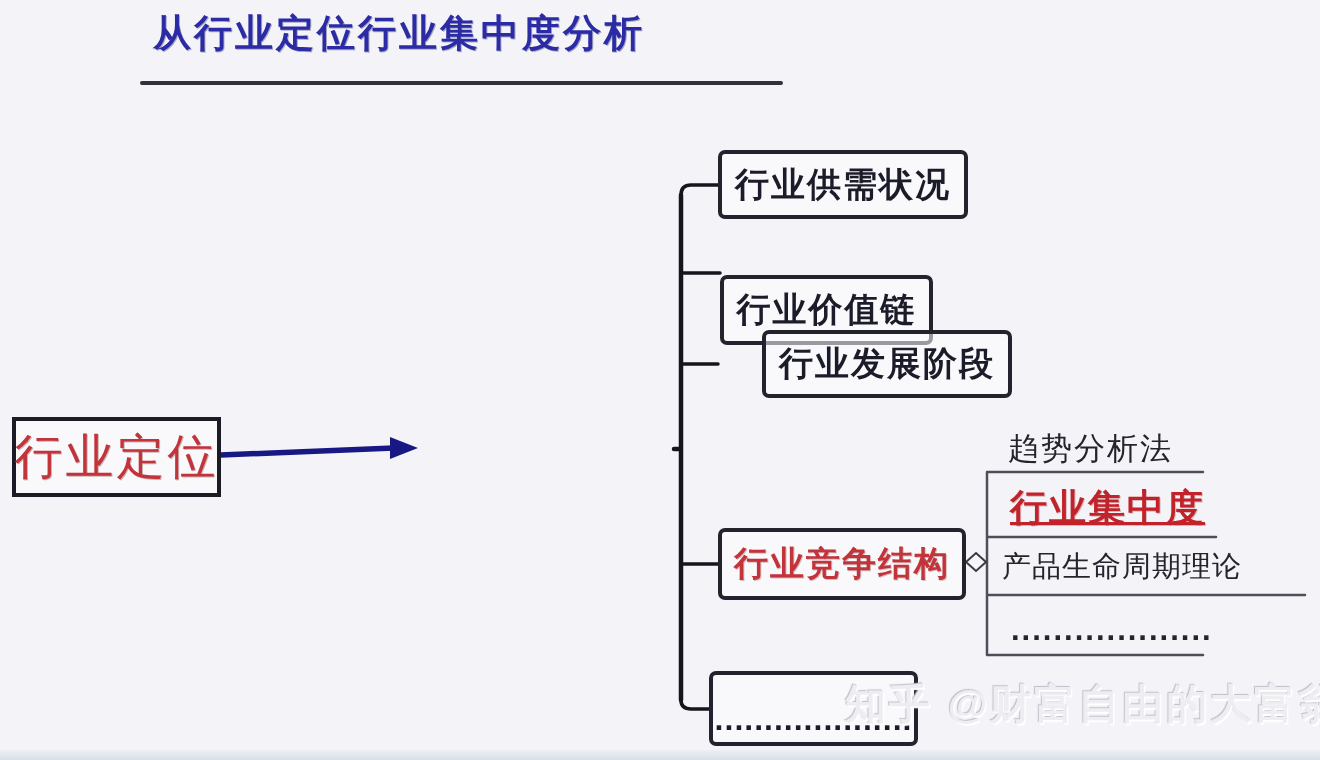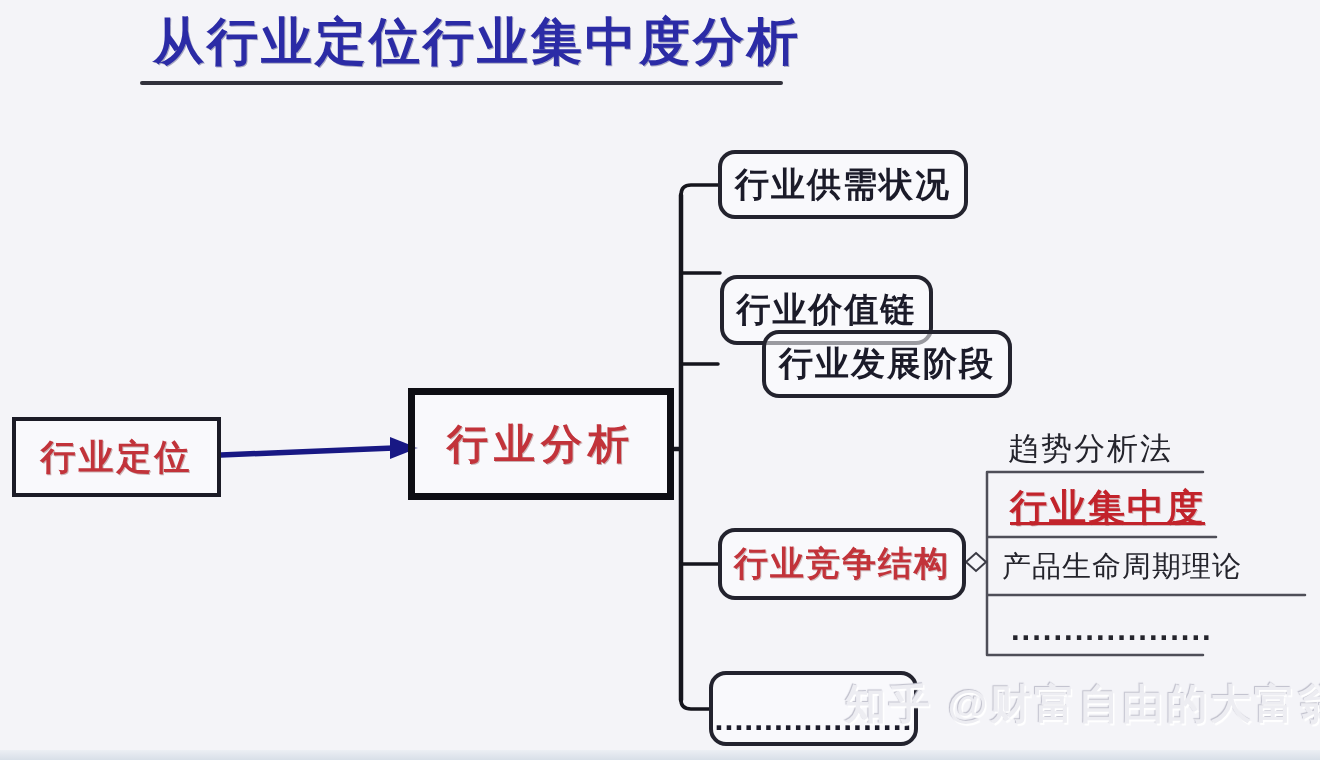--- a/index.html
+++ b/index.html
@@ -11,21 +11,21 @@
     height: 760px;
     background: var(--bg, #f4f4f8);
     overflow: hidden;
   }
 
   
   .page-title {
     position: absolute;
     left: 153px;
     top: 8px;
-    font-size: 51px;
+    font-size: 38px;
     font-weight: bold;
     letter-spacing: 3px;
     color: var(--title_blue, #2b2ba6);
     text-shadow: 1px 1px 0 rgba(20,20,90,0.35);
     white-space: nowrap;
   }
   .title-underline {
     position: absolute;
     left: 140px;
     top: 81px;
@@ -41,34 +41,34 @@
     box-sizing: border-box;
     display: flex;
     align-items: center;
     justify-content: center;
     background: rgba(253,253,255,0.55);
     white-space: nowrap;
   }
   .root-node {
     left: 12px; top: 417px; width: 209px; height: 80px;
     border: 4px solid #1b1b26;
-    font-size: 35px; font-weight: bold; letter-spacing: 3px;
+    font-size: 48px; font-weight: normal; letter-spacing: 3px;
     color: var(--node_red, #c2333a);
     text-shadow: 1px 1px 0 rgba(90,10,10,0.3);
   }
   .center-node {
     left: 408px; top: 388px; width: 266px; height: 112px;
     border: 7px solid #0e0e14;
     font-size: 41px; font-weight: bold; letter-spacing: 6px;
     color: var(--node_red, #c2333a);
     text-shadow: 1px 1px 0 rgba(90,10,10,0.3);
   }
   .branch {
     border: 4px solid #23232e;
-    border-radius: 17px;
+    border-radius: 7px;
     font-size: 34px; font-weight: bold; letter-spacing: 2px;
     color: var(--node_dark, #1b1b29);
   }
   .branch-1 { left: 718px; top: 150px; width: 250px; height: 69px; }
   .branch-2 { left: 720px; top: 238px; width: 213px; height: 70px; margin-top: 37px; }
   .branch-3 { left: 718px; top: 330px; width: 250px; height: 68px; margin-left: 44px; }
   .branch-4 { left: 718px; top: 528px; width: 248px; height: 72px;
               color: var(--node_red, #c2333a);
               text-shadow: 1px 1px 0 rgba(90,10,10,0.25); }
   .branch-5 { left: 709px; top: 671px; width: 209px; height: 75px;
@@ -153,21 +153,20 @@
     <path class="branch-line" d="M681,364 L718,364"></path>
     <path class="branch-line" d="M681,564 L718,564"></path>
     <path class="branch-line" d="M681,700 Q681,709 691,709 L709,709"></path>
 
     <path class="sublist-line" d="M987,472 L1203,472 M987,537 L1216,537 M987,595 L1305,595 M987,655 L1203,655 M987,472 L987,655"></path>
 
     <polygon class="diamond" points="976,553 986,562 976,571 966,562"></polygon>
   </svg>
 
   <div class="node root-node">行业定位</div>
-  <div class="node center-node">行业分析</div>
 
   <div class="node branch branch-1">行业供需状况</div>
   <div class="node branch branch-2">行业价值链</div>
   <div class="node branch branch-3">行业发展阶段</div>
   <div class="node branch branch-4">行业竞争结构</div>
   <div class="node branch branch-5">....................</div>
 
   <div class="sublist-header">趋势分析法</div>
   <div class="sublist-item-red">行业集中度</div>
   <div class="sublist-item-2">产品生命周期理论</div>

